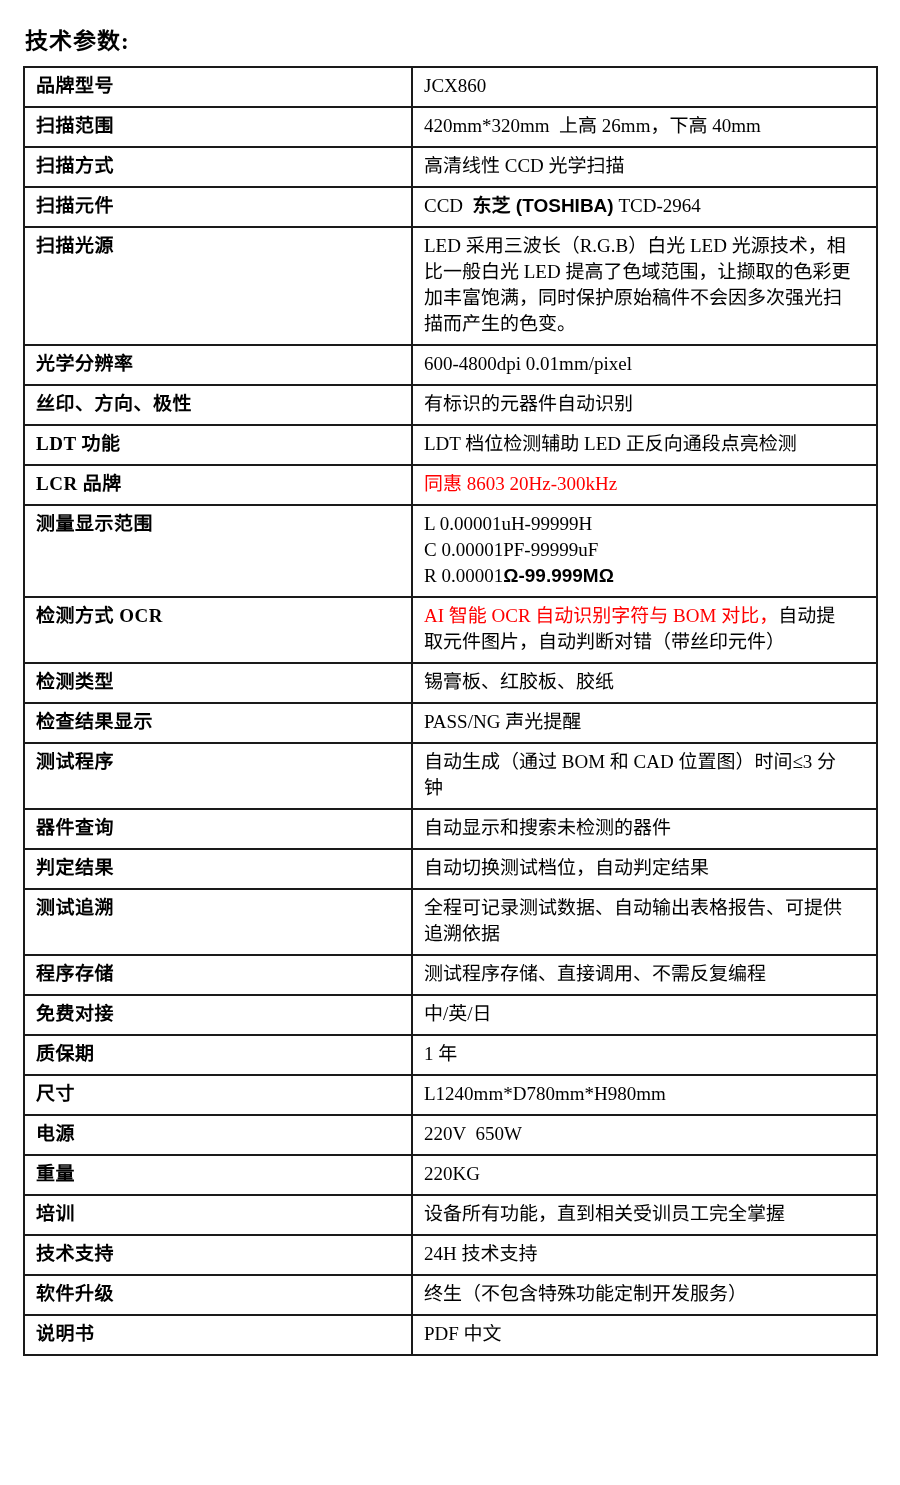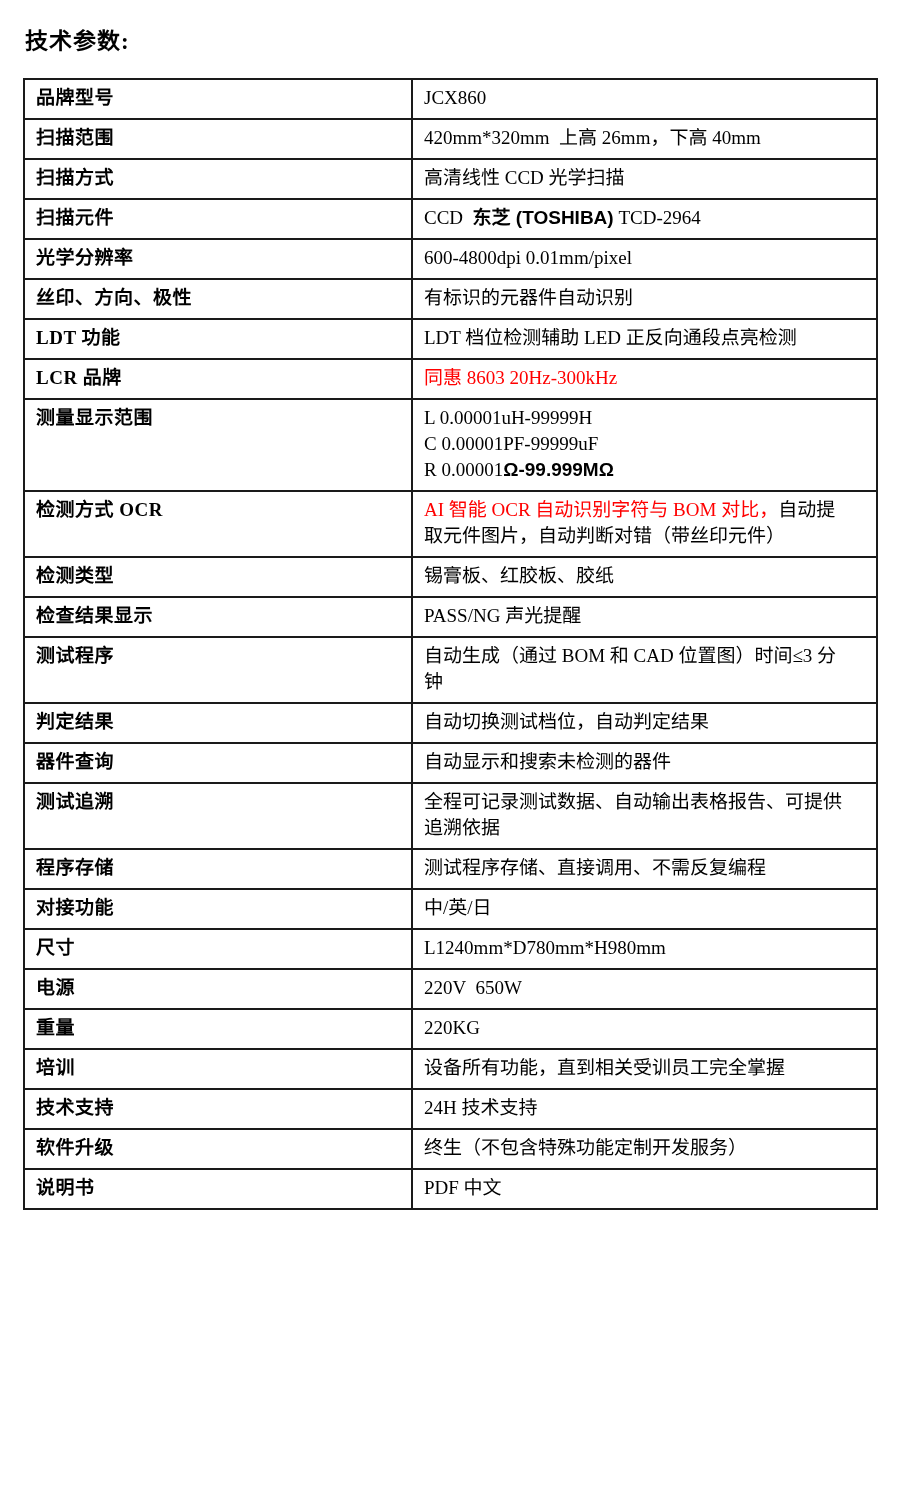--- a/index.html
+++ b/index.html
@@ -22,21 +22,21 @@
   .page {
     width: 900px;
     min-height: 1485px;
     background: var(--bg);
     padding: 27px 0 0 0;
   }
   .page-title {
     font-size: 23px;
     font-weight: bold;
     line-height: 30px;
-    margin: 0 0 21px 25px;
+    margin: 0 0 9px 25px;
     letter-spacing: 1px;
   }
   table.spec-table {
     border-collapse: collapse;
     table-layout: fixed;
     width: 853px;
     margin-left: 23px;
     background: var(--bg);
   }
   table.spec-table td {
@@ -96,20 +96,26 @@
             <div class="value-line"><span class="seg seg-normal">高清线性 CCD 光学扫描</span></div>
           </td>
         </tr>
         <tr>
           <td class="label-cell">扫描元件</td>
           <td class="value-cell">
             <div class="value-line"><span class="seg seg-normal">CCD  </span><span class="seg seg-boldsans">东芝 (TOSHIBA)</span><span class="seg seg-normal"> TCD-2964</span></div>
           </td>
         </tr>
         <tr>
+          <td class="label-cell">扫描光源</td>
+          <td class="value-cell">
+            <div class="value-line"><span class="seg seg-normal">LED 采用三波长（R.G.B）白光 LED 光源技术，相比一般白光 LED 提高了色域范围，让撷取的色彩更加丰富饱满，同时保护原始稿件不会因多次强光扫描而产生的色变。</span></div>
+          </td>
+        </tr>
+        <tr>
           <td class="label-cell">光学分辨率</td>
           <td class="value-cell">
             <div class="value-line"><span class="seg seg-normal">600-4800dpi 0.01mm/pixel</span></div>
           </td>
         </tr>
         <tr>
           <td class="label-cell">丝印、方向、极性</td>
           <td class="value-cell">
             <div class="value-line"><span class="seg seg-normal">有标识的元器件自动识别</span></div>
           </td>
@@ -152,47 +158,53 @@
             <div class="value-line"><span class="seg seg-normal">PASS/NG 声光提醒</span></div>
           </td>
         </tr>
         <tr>
           <td class="label-cell">测试程序</td>
           <td class="value-cell">
             <div class="value-line"><span class="seg seg-normal">自动生成（通过 BOM 和 CAD 位置图）时间≤3 分钟</span></div>
           </td>
         </tr>
         <tr>
+          <td class="label-cell">器件查询</td>
+          <td class="value-cell">
+            <div class="value-line"><span class="seg seg-normal">自动显示和搜索未检测的器件</span></div>
+          </td>
+        </tr>
+        <tr>
           <td class="label-cell">判定结果</td>
           <td class="value-cell">
             <div class="value-line"><span class="seg seg-normal">自动切换测试档位，自动判定结果</span></div>
           </td>
         </tr>
         <tr>
-          <td class="label-cell">器件查询</td>
-          <td class="value-cell">
-            <div class="value-line"><span class="seg seg-normal">自动显示和搜索未检测的器件</span></div>
-          </td>
-        </tr>
-        <tr>
           <td class="label-cell">测试追溯</td>
           <td class="value-cell">
             <div class="value-line"><span class="seg seg-normal">全程可记录测试数据、自动输出表格报告、可提供追溯依据</span></div>
           </td>
         </tr>
         <tr>
           <td class="label-cell">程序存储</td>
           <td class="value-cell">
             <div class="value-line"><span class="seg seg-normal">测试程序存储、直接调用、不需反复编程</span></div>
           </td>
         </tr>
         <tr>
-          <td class="label-cell">对接功能</td>
+          <td class="label-cell">免费对接</td>
           <td class="value-cell">
             <div class="value-line"><span class="seg seg-normal">中/英/日</span></div>
+          </td>
+        </tr>
+        <tr>
+          <td class="label-cell">质保期</td>
+          <td class="value-cell">
+            <div class="value-line"><span class="seg seg-normal">1 年</span></div>
           </td>
         </tr>
         <tr>
           <td class="label-cell">尺寸</td>
           <td class="value-cell">
             <div class="value-line"><span class="seg seg-normal">L1240mm*D780mm*H980mm</span></div>
           </td>
         </tr>
         <tr>
           <td class="label-cell">电源</td>

